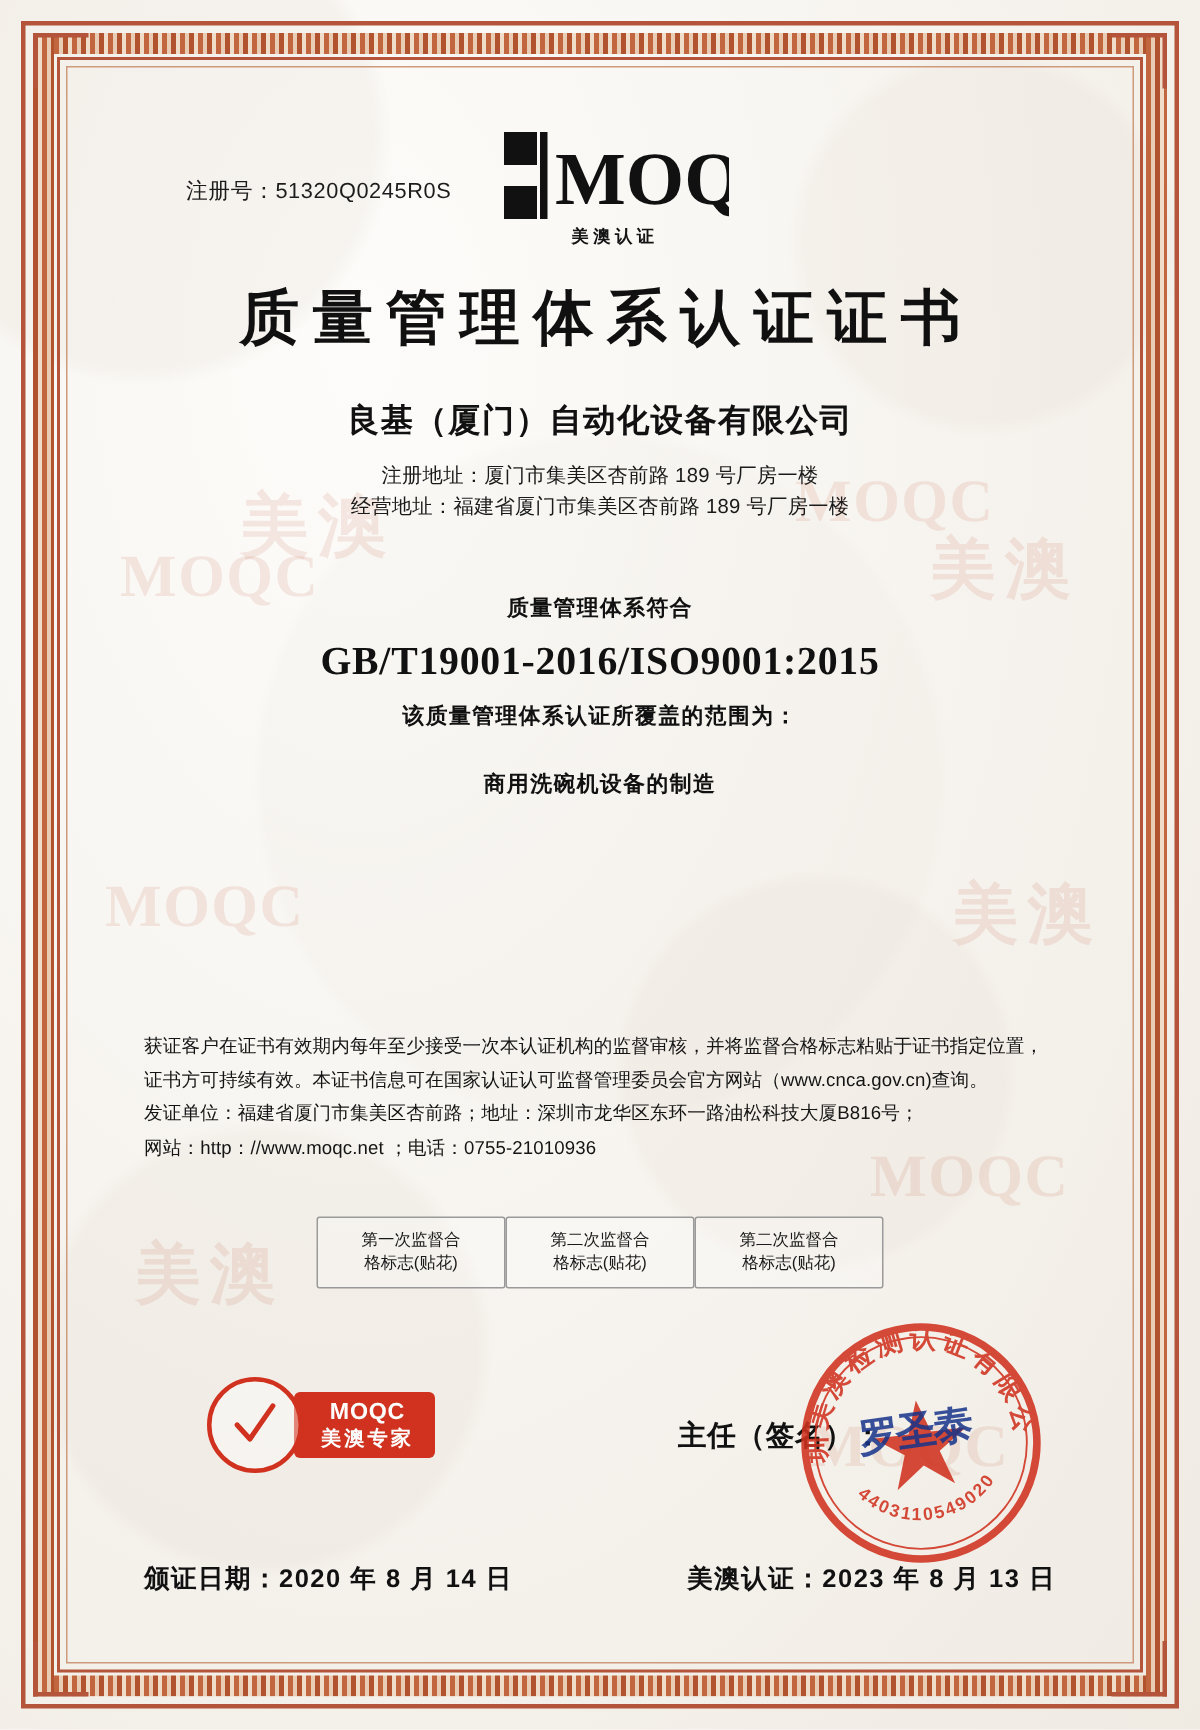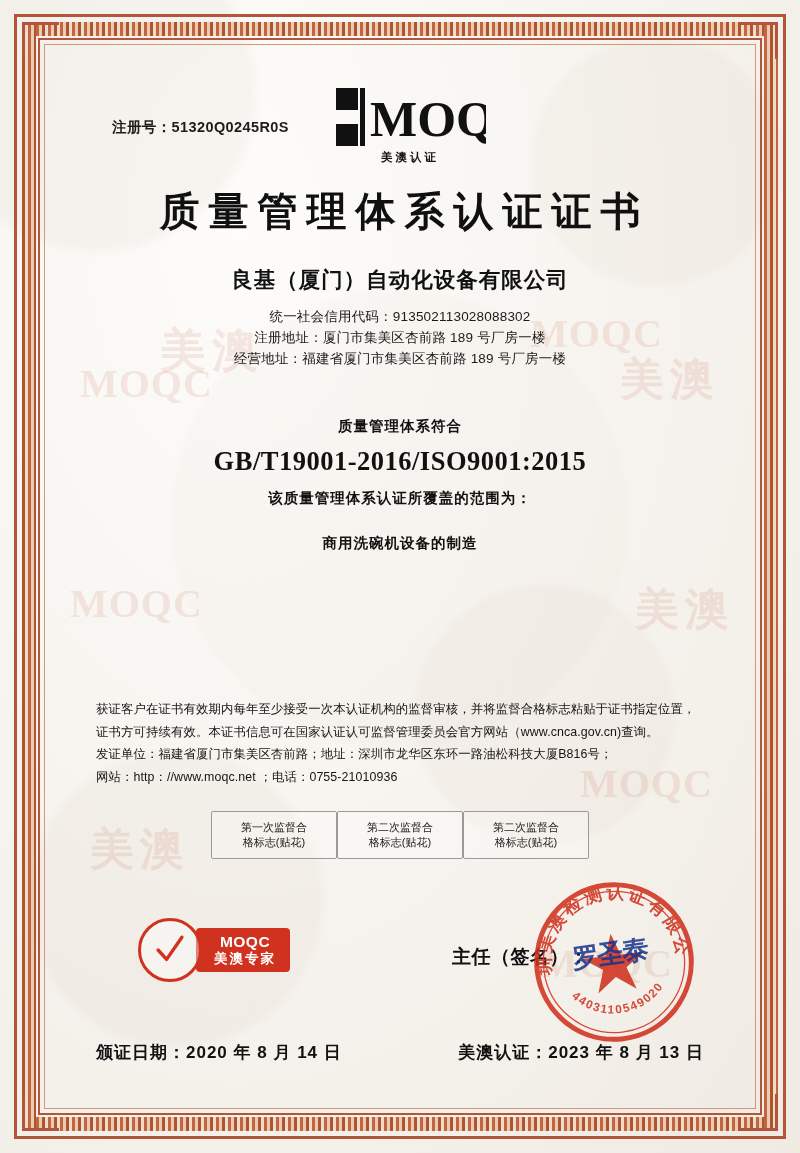--- a/index.html
+++ b/index.html
@@ -104,24 +104,24 @@
     left: 60px; right: 60px; top: 56px; bottom: 52px;
   }
 
   
   .header-row {
     position: relative;
     height: 110px;
   }
   .reg-no {
     position: absolute;
-    left: 52px;
+    left: 64px;
     top: 62px;
     font-size: 14.5px;
-    font-weight: 700;
+    font-weight: 400;
     color: #1c1c1c;
     letter-spacing: .4px;
   }
   .logo-block {
     position: absolute;
     left: 265px;
     top: 30px;
     width: 170px;
     text-align: center;
   }
@@ -203,21 +203,20 @@
     letter-spacing: 1px;
   }
 
   
   .notes {
     position: absolute;
     left: 36px;
     right: 12px;
     top: 632px;
     color: #141414;
-    margin-top: 12px;
   }
   .notes p {
     margin: 0 0 3px 0;
     font-size: 12.4px;
     line-height: 19.5px;
     letter-spacing: .1px;
   }
 
   
   .surv-row {
@@ -366,21 +365,20 @@
         </svg>
         <div class="logo-sub">美澳认证</div>
       </div>
     </div>
 
     <div class="cert-title">质量管理体系认证证书</div>
 
     <div class="company">良基（厦门）自动化设备有限公司</div>
 
     <div class="id-lines">
-      <div>统一社会信用代码：913502113028088302</div>
       <div>注册地址：厦门市集美区杏前路 189 号厂房一楼</div>
       <div>经营地址：福建省厦门市集美区杏前路 189 号厂房一楼</div>
     </div>
 
     <div class="std-label">质量管理体系符合</div>
     <div class="std-code">GB/T19001-2016/ISO9001:2015</div>
     <div class="scope-label">该质量管理体系认证所覆盖的范围为：</div>
     <div class="scope-text">商用洗碗机设备的制造</div>
 
     <div class="notes">

